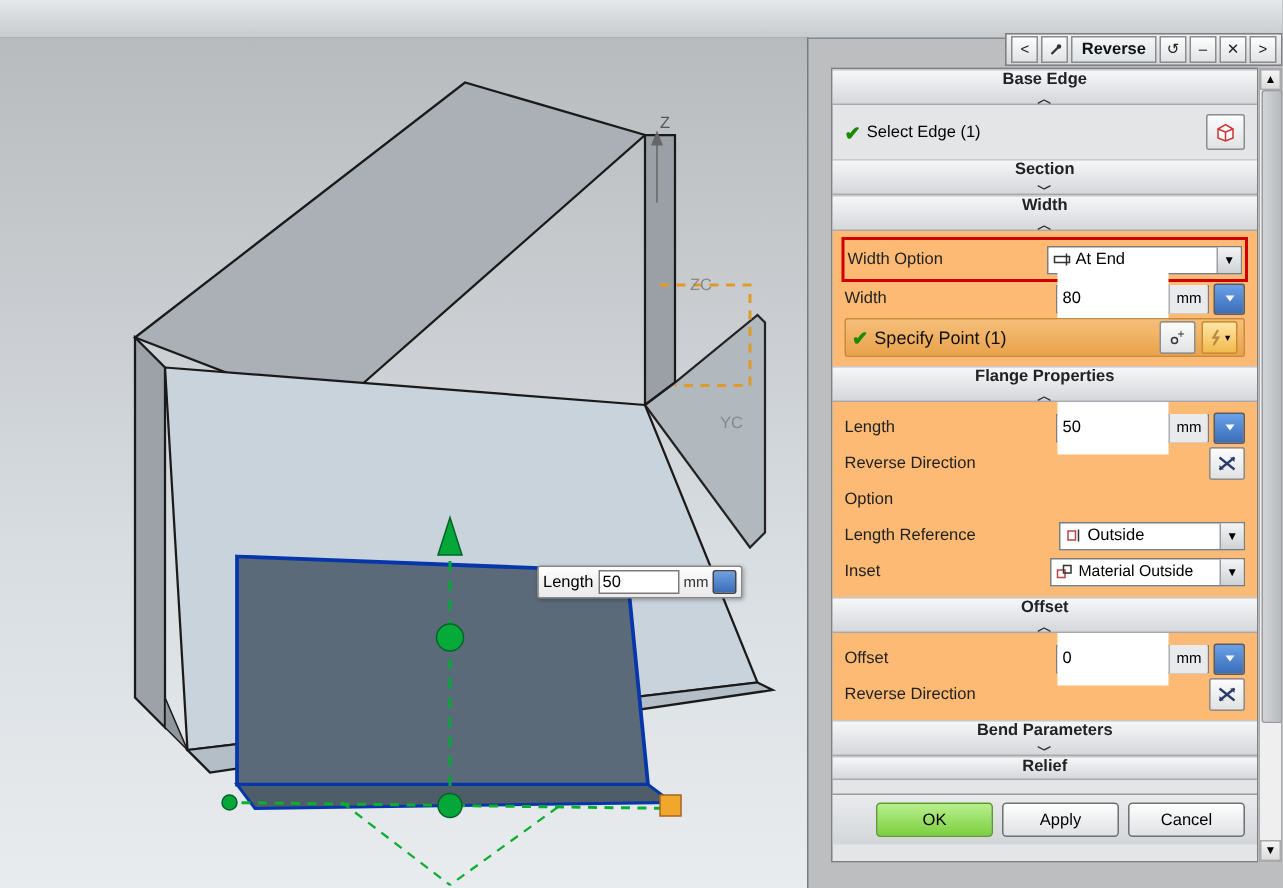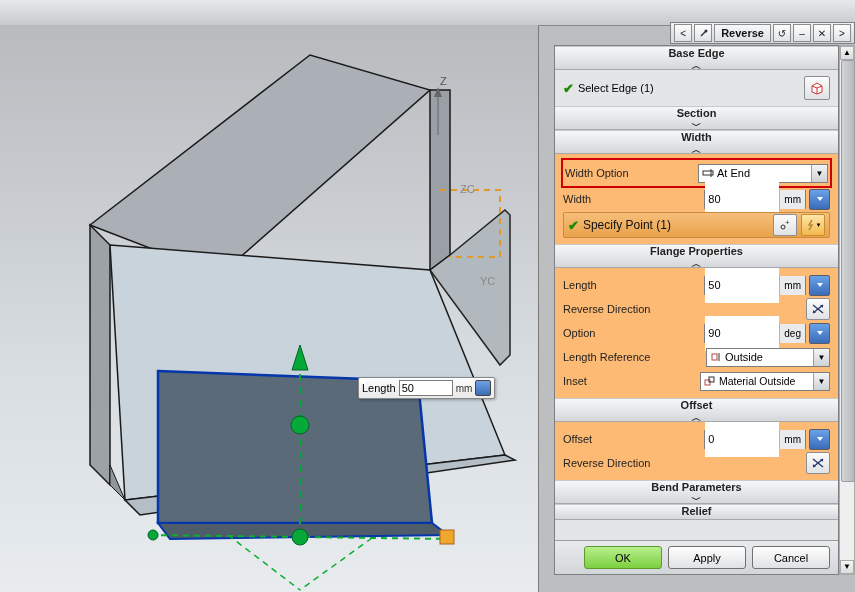--- a/index.html
+++ b/index.html
@@ -331,21 +331,21 @@
     border: 1px solid #8c8e91;
     background: linear-gradient(#fcfcfc,#e0e2e4);
     border-radius: 2px;
     display: flex;
     align-items: center;
     justify-content: center;
   }
 
   .footer-bar {
     position: absolute;
-    bottom: 0;
+    bottom: 11px;
     left: 0;
     right: 0;
     height: 34px;
     background: linear-gradient(#e9ebed, #d3d6d9);
     border-top: 1px solid #9a9c9f;
     display: flex;
     align-items: center;
     justify-content: flex-end;
     gap: 6px;
     padding-right: 8px;
@@ -552,31 +552,20 @@
           <svg width="14" height="12">
               <line x1="2" y1="2" x2="12" y2="10" stroke="#2a3a6a" stroke-width="1.5"></line>
               <line x1="2" y1="10" x2="12" y2="2" stroke="#2a3a6a" stroke-width="1.5"></line>
               <polygon points="12,2 9,2 12,5" fill="#2a3a6a"></polygon>
               <polygon points="2,10 5,10 2,7" fill="#2a3a6a"></polygon>
             </svg>
         </div>
       </div>
       <div class="row">
         <span class="row-label">Option</span>
-        <div class="field-wrap">
-          <div class="text-input">
-              <input type="text" value="90" style="">
-              <span class="unit-tag">deg</span>
-            </div>
-          <div class="spin-btn">
-              <svg width="8" height="8">
-                <polygon points="1,2 7,2 4,6" fill="#fff"></polygon>
-              </svg>
-            </div>
-        </div>
       </div>
       <div class="row">
         <span class="row-label">Length Reference</span>
         <div class="select">
           <span style="display:flex;align-items:flex-start;">
             <span class="sel-icon">
                 <svg width="12" height="10">
                   <rect x="2" y="2" width="5" height="6" fill="none" stroke="#b44"></rect>
                   <line x1="9" y1="1" x2="9" y2="9" stroke="#333"></line>
                 </svg>

